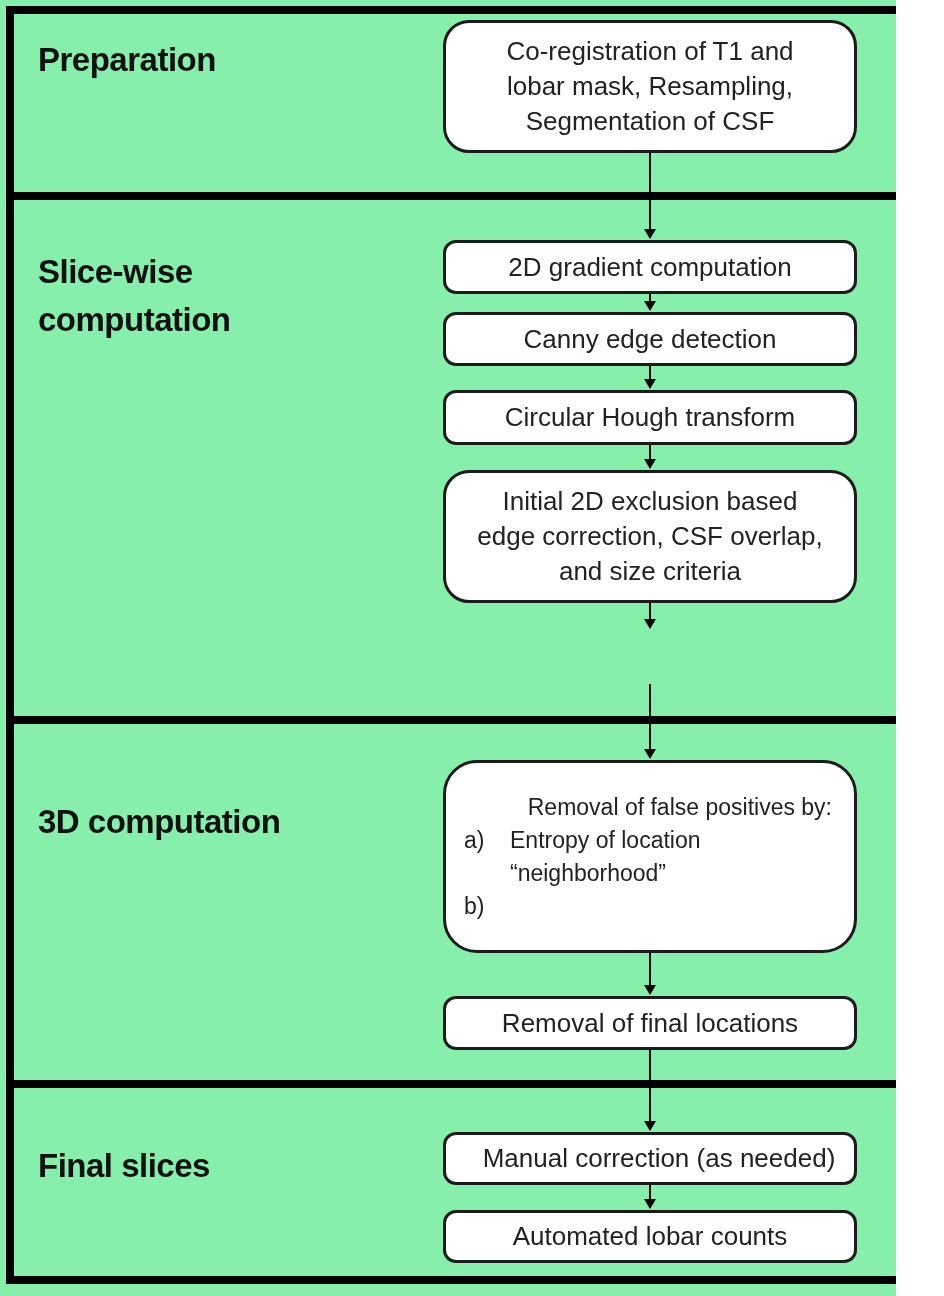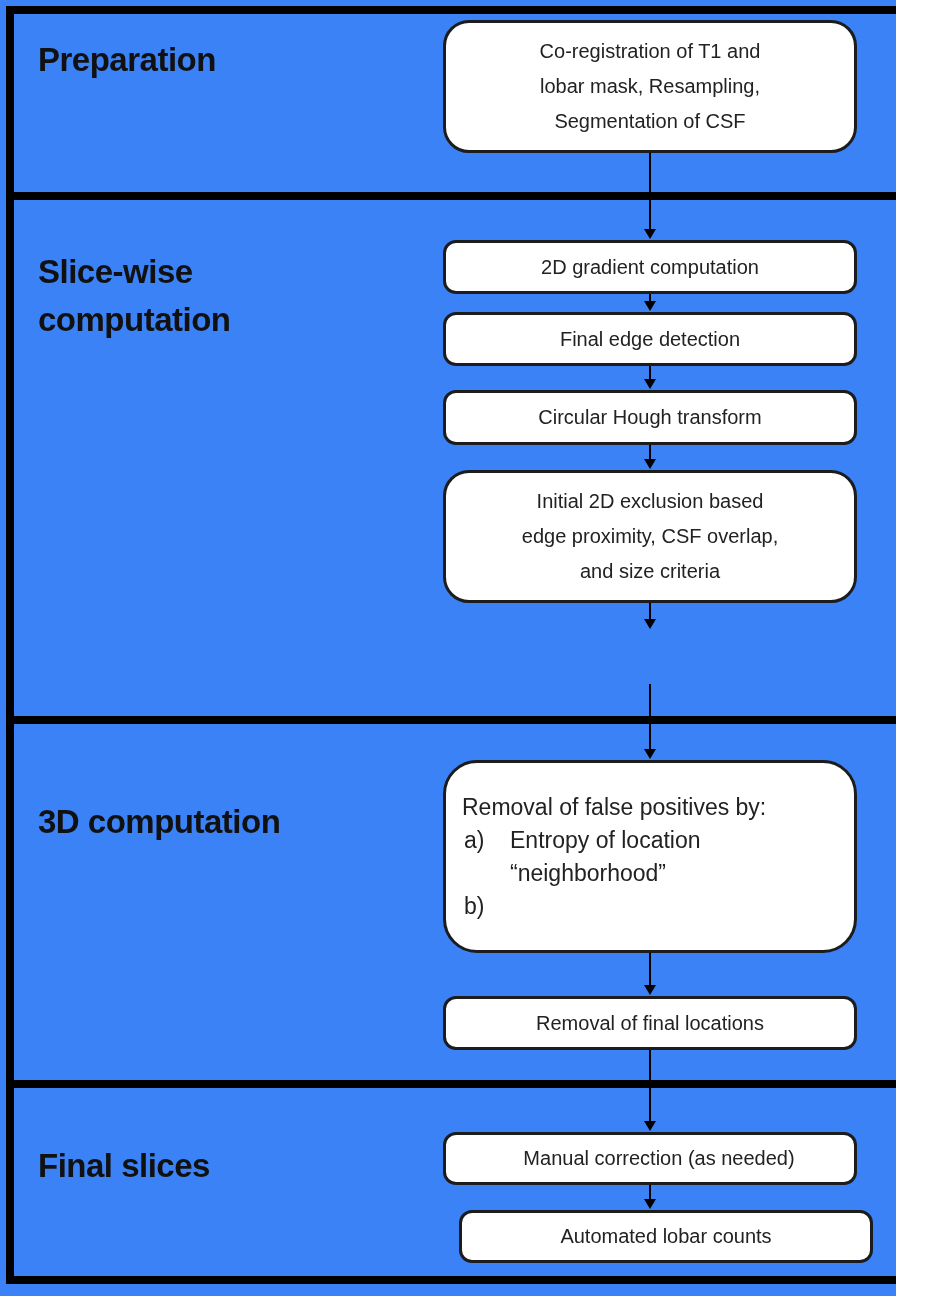--- a/index.html
+++ b/index.html
@@ -6,21 +6,21 @@
     margin: 0;
     padding: 0;
     background: #ffffff;
     font-family: "Liberation Sans", "DejaVu Sans", sans-serif;
     color: #1f1f1f;
   }
   .canvas {
     position: relative;
     width: 896px;
     height: 1296px;
-    background: #3b82f6;
+    background: #86efac;
     overflow: hidden;
   }
   
   .frame {
     position: absolute;
     left: 6px; top: 6px;
     width: 924px; height: 1278px;
     border: 8px solid #000000;
     box-sizing: border-box;
     background: transparent;
@@ -56,44 +56,44 @@
     left: 443px;
     width: 414px;
     border: 3px solid #1c1c1c;
     border-radius: 13px;
     box-sizing: border-box;
     background: #ffffff;
     display: flex;
     align-items: center;
     justify-content: center;
     text-align: center;
-    font-size: 20px;
+    font-size: 26px;
     line-height: 35px;
     color: #222222;
     padding: 0 6px;
   }
   .node .multiline { white-space: pre-line; }
   .node.tall { border-radius: 26px; }
 
   .n1  { top: 20px;   height: 133px; }
   .n2  { top: 240px;  height: 54px; }
   .n3  { top: 312px;  height: 54px; }
   .n4  { top: 390px;  height: 55px; text-align: right; }
   .n5  { top: 470px;  height: 133px; }
   .n6  { top: 630px;  height: 54px; }
   .n7  { top: 760px;  height: 193px; border-radius: 34px;
          flex-direction: column; align-items: stretch; justify-content: center;
          text-align: left; font-size: 23px; line-height: 33px;
          padding: 8px 22px 8px 16px; }
   .n8  { top: 996px;  height: 54px; }
   .n9  { top: 1132px; height: 53px; padding-left: 24px; }
-  .n10 { top: 1210px; height: 53px; margin-left: 16px; }
+  .n10 { top: 1210px; height: 53px; }
 
   .n7 .removal-title {
-    text-align: left;
+    text-align: right;
     white-space: nowrap;
   }
   .n7 .removal-item {
     display: flex;
     flex-direction: row;
     align-items: flex-start;
   }
   .n7 .removal-item .marker {
     flex: 0 0 46px;
     padding-left: 2px;
@@ -161,40 +161,40 @@
   <div class="node n2">
     <span>2D gradient computation</span>
   </div>
 
   <div class="arrow a2">
     <span class="shaft"></span>
     <span class="head"></span>
   </div>
 
   <div class="node n3">
-    <span>Final edge detection</span>
+    <span>Canny edge detection</span>
   </div>
 
   <div class="arrow a3">
     <span class="shaft"></span>
     <span class="head"></span>
   </div>
 
   <div class="node n4">
     <span>Circular Hough transform</span>
   </div>
 
   <div class="arrow a4">
     <span class="shaft"></span>
     <span class="head"></span>
   </div>
 
   <div class="node tall n5">
     <span class="multiline">Initial 2D exclusion based
-edge proximity, CSF overlap,
+edge correction, CSF overlap,
 and size criteria</span>
   </div>
 
   <div class="arrow a5">
     <span class="shaft"></span>
     <span class="head"></span>
   </div>
 
 
   <div class="arrow a6">

